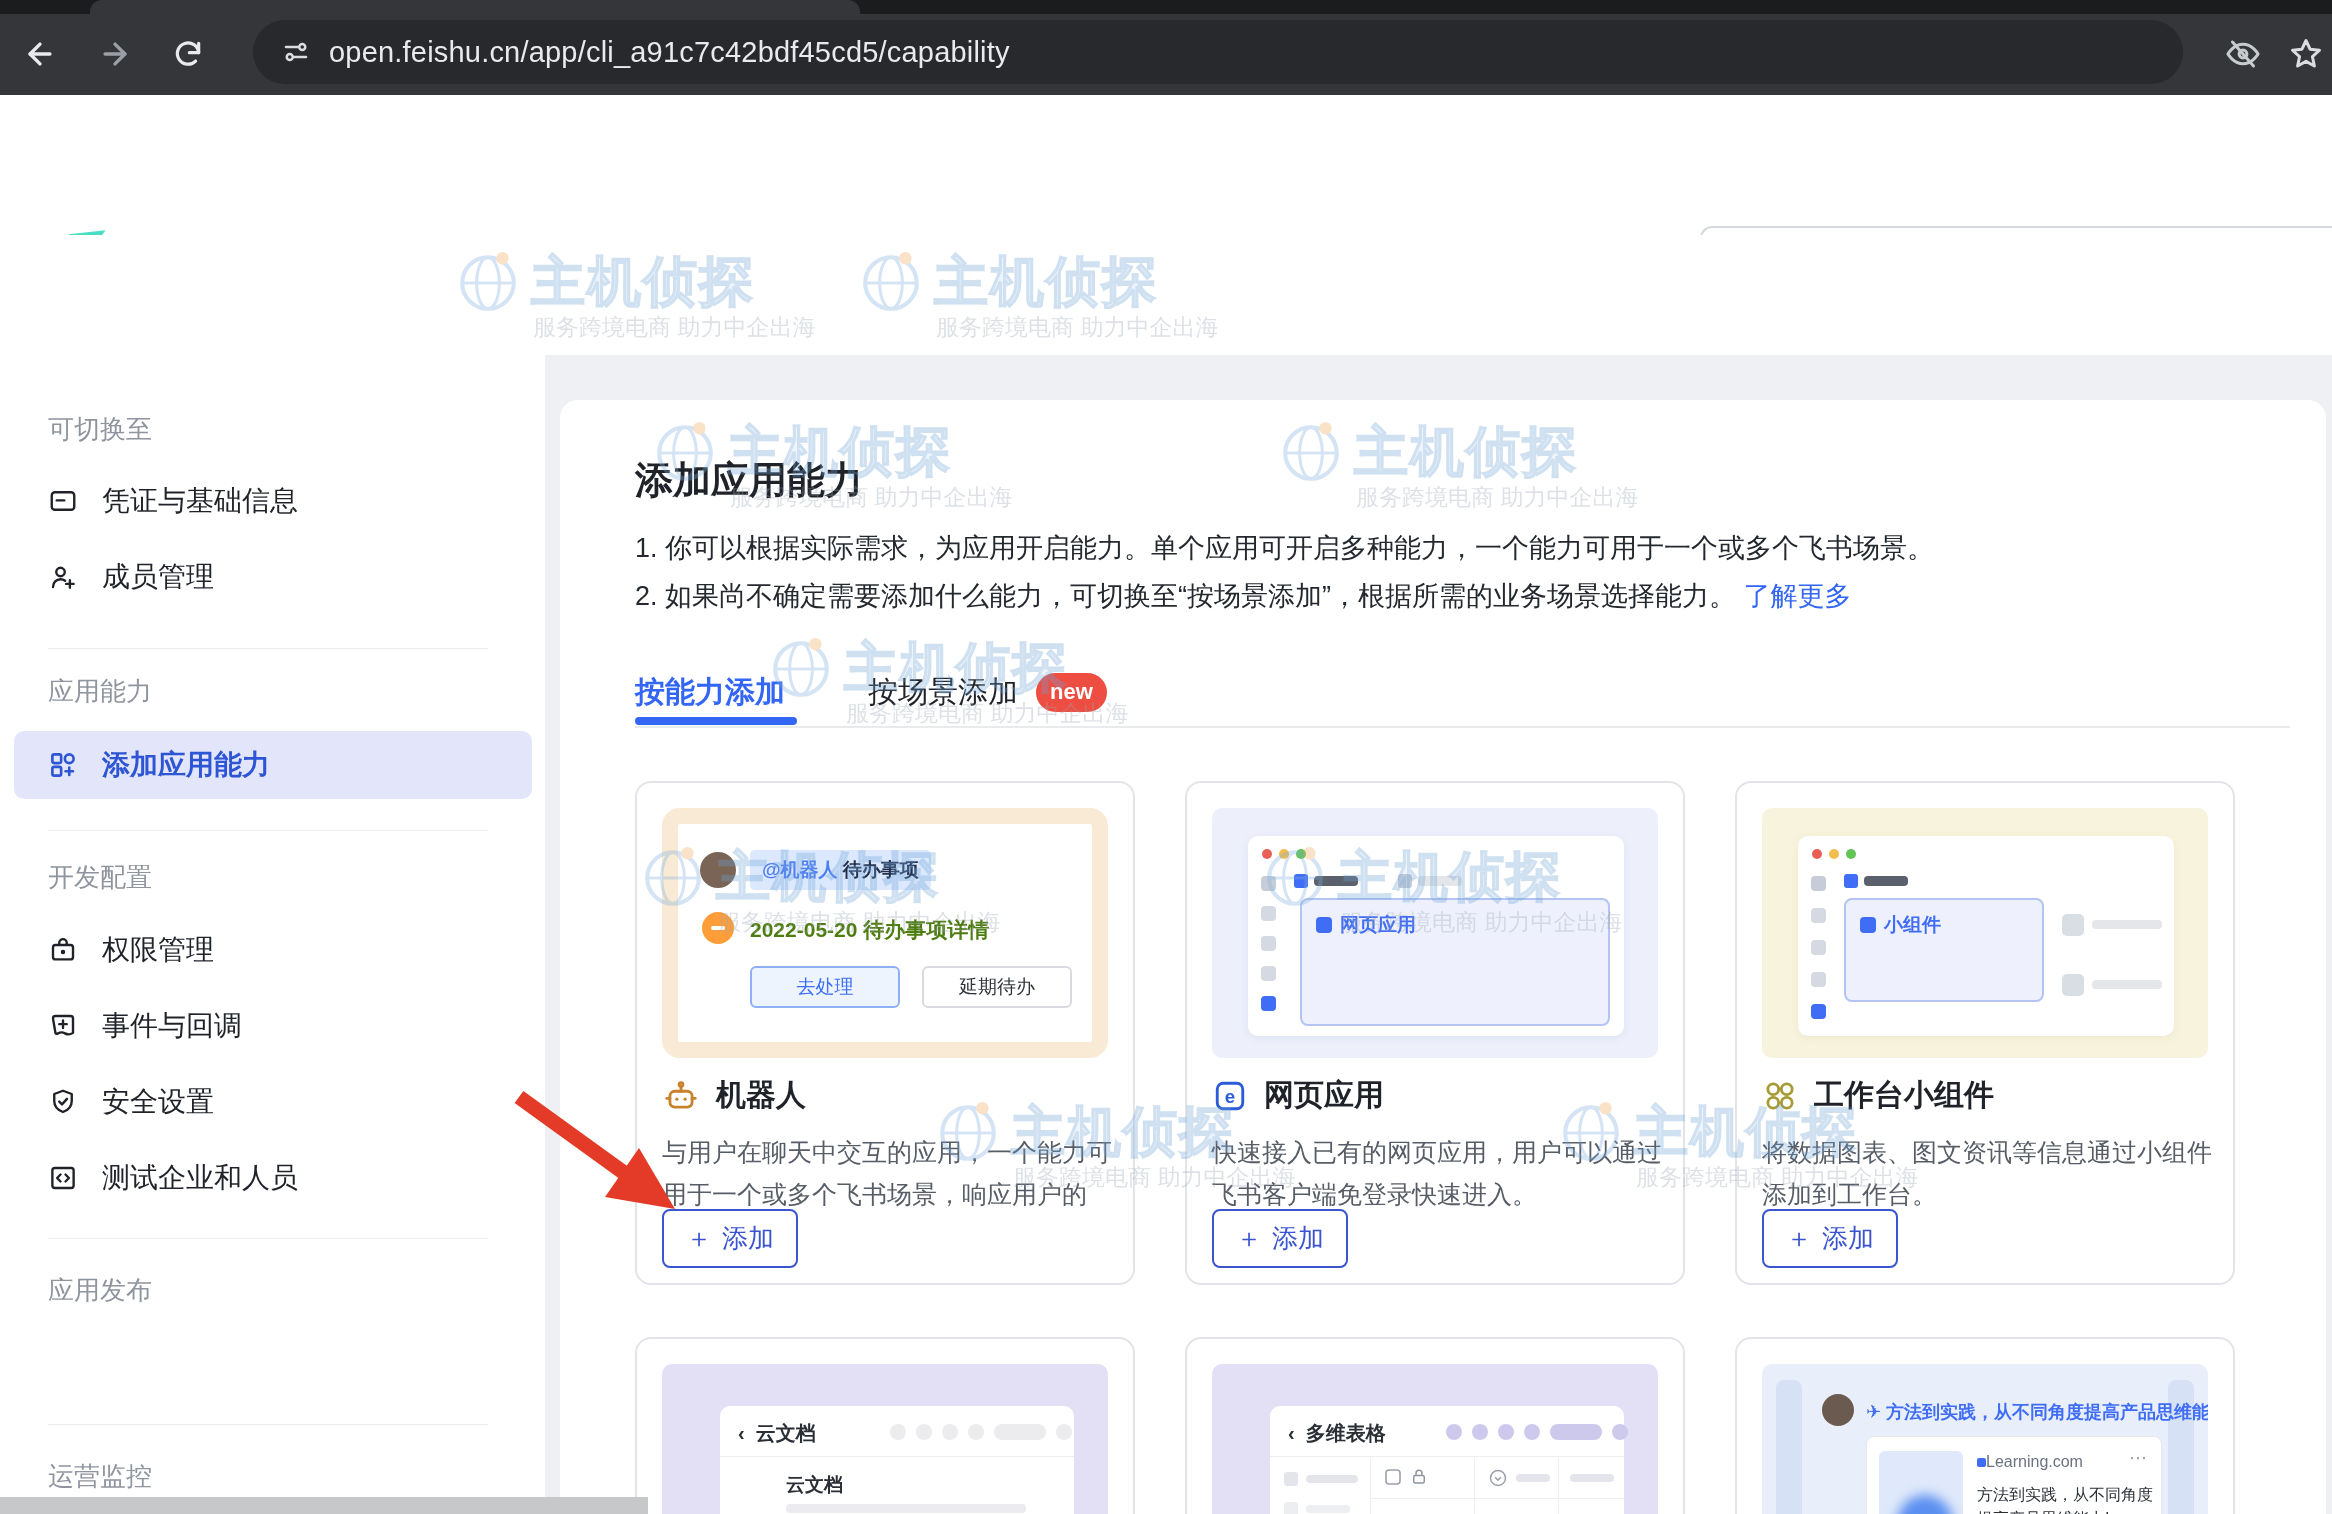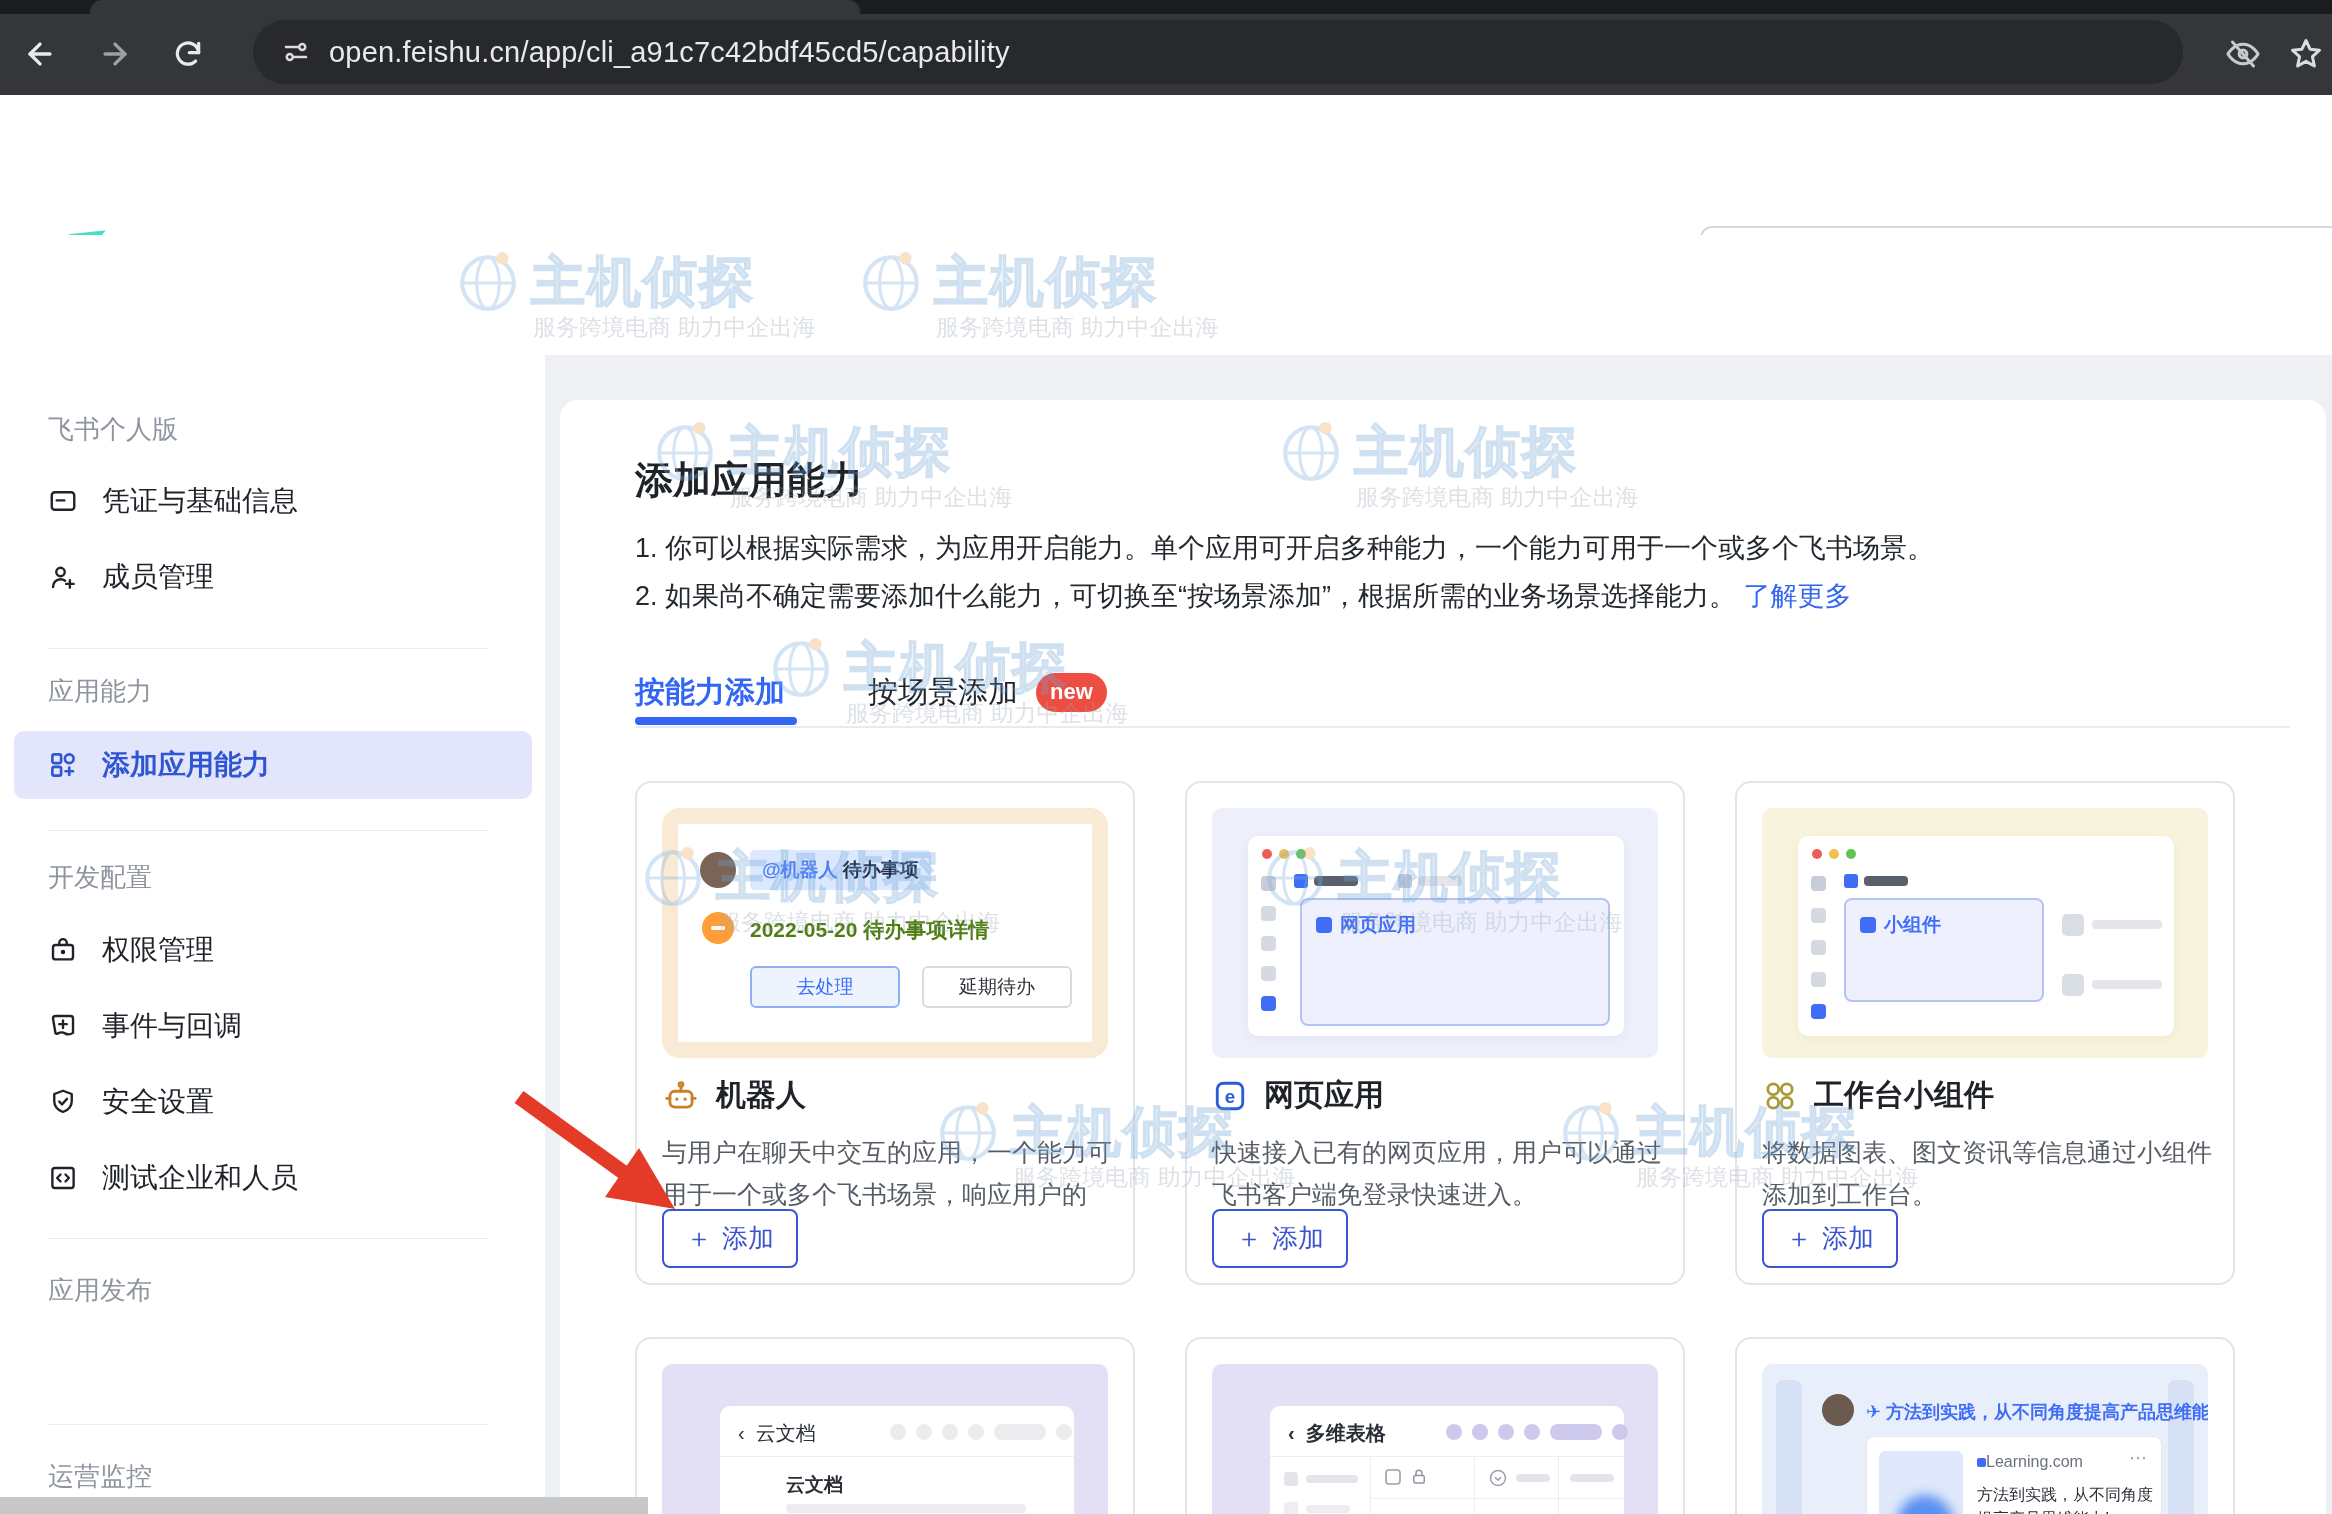--- a/index.html
+++ b/index.html
@@ -180,21 +180,21 @@
     <div id="warnbar">
       <div id="warnicon">!</div>
       <span id="warntext">应用发布后，当前配置方可生效</span>
       <span id="warnlink">创建版本</span>
     </div>
   </div>
 
   <div id="contentbg"></div>
   <div id="sidebar"></div>
 
-  <div class="sb-section" style="top:412px">飞书个人版</div>
+  <div class="sb-section" style="top:412px">可切换至</div>
   <div class="sb-item" style="top:468px">
     <svg class="ic" viewBox="0 0 24 24" fill="none" stroke="#1f2329" stroke-width="1.9">
         <rect x="3" y="5" width="18" height="14" rx="2.5"></rect>
         <path d="M7 11.5h6" stroke-linecap="round"></path>
       </svg>
     <span>凭证与基础信息</span>
   </div>
   <div class="sb-item" style="top:544px">
     <svg class="ic" viewBox="0 0 24 24" fill="none" stroke="#1f2329" stroke-width="1.9" stroke-linecap="round">
         <circle cx="10" cy="8" r="3.4"></circle>
@@ -381,21 +381,21 @@
     <div class="card-desc">将数据图表、图文资讯等信息通过小组件添加到工作台。</div>
     <button class="addbtn">
         <span>＋</span>
         <span>添加</span>
       </button>
   </div>
 
   <div class="card" style="left:635px;top:1337px">
     <div class="illus" style="background:#e3e0f6;height:250px">
       <div class="abs" style="left:58px;top:42px;width:354px;height:208px;background:#fff;border-radius:10px">
-        <div class="abs" style="left:18px;top:14px;font-size:20px;font-weight:400;color:#2a2f36;white-space:nowrap">‹&nbsp;&nbsp;<span>云文档</span></div>
+        <div class="abs" style="left:18px;top:14px;font-size:20px;font-weight:700;color:#2a2f36;white-space:nowrap">‹&nbsp;&nbsp;<span>云文档</span></div>
         <div class="abs" style="left:170px;top:18px;display:flex;gap:10px">
           <div class="dot" style="width:16px;height:16px;background:#ececef"></div>
             <div class="dot" style="width:16px;height:16px;background:#ececef"></div>
             <div class="dot" style="width:16px;height:16px;background:#ececef"></div>
             <div class="dot" style="width:16px;height:16px;background:#ececef"></div>
           <div class="bar" style="width:52px;height:16px;background:#ececef;border-radius:8px"></div>
           <div class="dot" style="width:16px;height:16px;background:#ececef"></div>
         </div>
         <div class="abs" style="left:0;top:50px;width:354px;height:1px;background:#eeeef2"></div>
         <div class="abs" style="left:66px;top:66px;font-size:19px;font-weight:700;color:#2a2f36">云文档</div>

